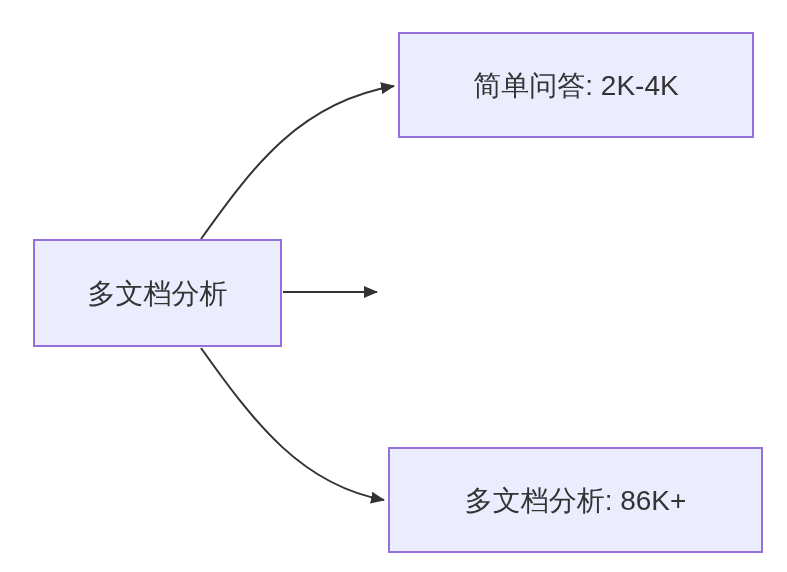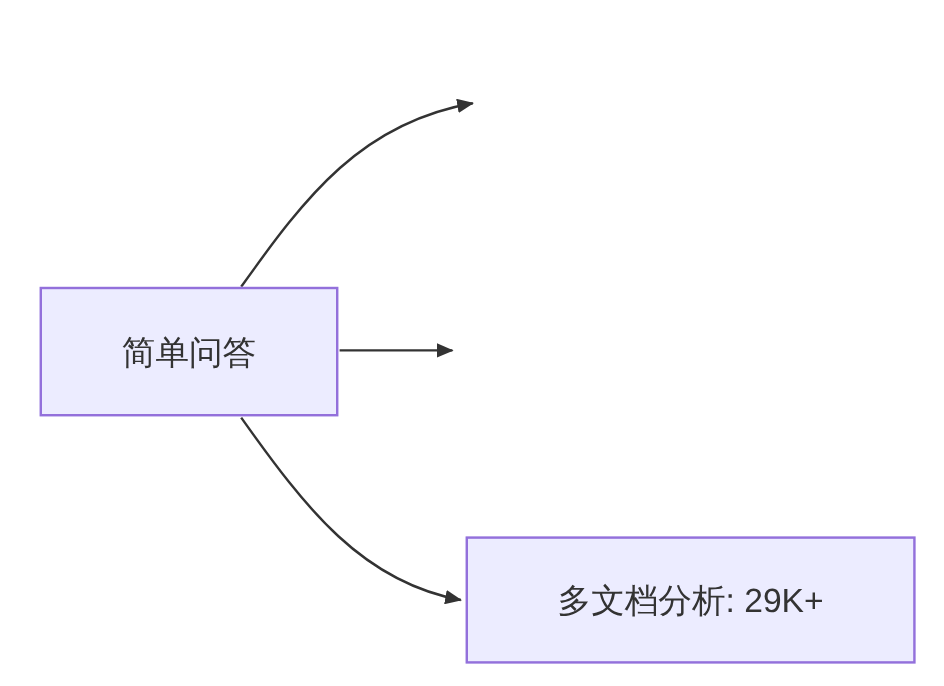--- a/index.html
+++ b/index.html
@@ -60,22 +60,25 @@
       <marker id="arrow" viewBox="0 0 14 12" refX="13" refY="6" markerWidth="14" markerHeight="12" markerUnits="userSpaceOnUse" orient="auto">
         <path class="arrowhead" d="M0,0 L14,6 L0,12 Z"></path>
       </marker>
     </defs>
     <path class="edge" marker-end="url(#arrow)" d="M 201 239 C 255 163, 302 102, 394 86"></path>
     <path class="edge" marker-end="url(#arrow)" d="M 283 292 L 377 292"></path>
     <path class="edge" marker-end="url(#arrow)" d="M 201 348 C 255 424, 302 485, 384 500"></path>
   </svg>
 
   <div class="node node-root">
-    <span>简单问答</span>
+    <span>多文档分析</span>
+  </div>
+
+  <div class="node node-child-0">
+    <span>简单问答: 2K-4K</span>
   </div>
 
 
-
   <div class="node node-child-2">
-    <span>多文档分析: 29K+</span>
+    <span>多文档分析: 86K+</span>
   </div>
 
 </div>
 
 </body></html>

